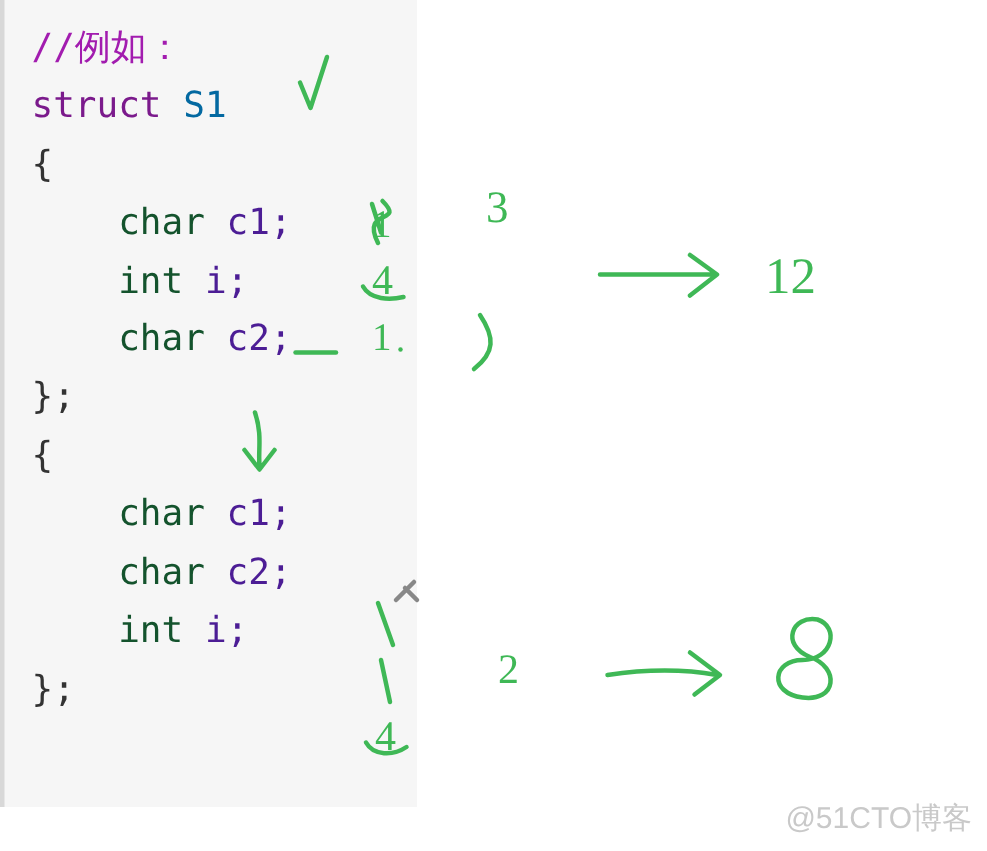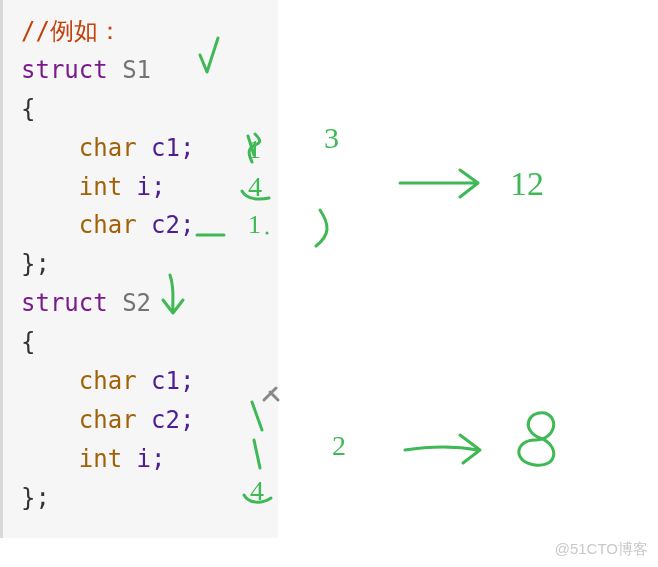--- a/index.html
+++ b/index.html
@@ -20,68 +20,67 @@
       border-left: 3px solid #d8d8d8;
       width: 278px;
       height: 538px;
       padding: 12px 0 12px 18px;
       line-height: 1.62;
     }
     .line {
       white-space: pre;
     }
     .comment {
-      color: #c2410c;
+      color: #a21caf;
     }
     .keyword {
       color: #7b1a8c;
       text-align: center;
     }
     .struct-name {
-      color: #737373;
+      color: #0369a1;
     }
     .type {
-      color: #a16207;
+      color: #14532d;
     }
     .variable {
       color: #4c1d95;
     }
     .punct {
       color: #333333;
     }
     .annotation-layer {
       position: absolute;
       top: 0;
       left: 0;
       width: 658px;
       height: 567px;
       pointer-events: none;
     }
     .watermark {
       position: absolute;
       bottom: 8px;
       right: 10px;
       color: #c9c9c9;
-      font-size: 15px;
+      font-size: 20px;
       font-family: sans-serif;
       margin-left: 24px;
     }
   </style>
 </head>
 <body>
 
 <div class="code-block">
   <div class="line"><span class="comment">//例如：</span></div>
   <div class="line"><span class="keyword">struct</span> <span class="struct-name">S1</span></div>
   <div class="line"><span class="punct">{</span></div>
   <div class="line">    <span class="type">char</span> <span class="variable">c1;</span></div>
   <div class="line">    <span class="type">int</span> <span class="variable">i;</span></div>
   <div class="line">    <span class="type">char</span> <span class="variable">c2;</span></div>
   <div class="line"><span class="punct">};</span></div>
-  <div class="line"><span class="keyword">struct</span> <span class="struct-name">S2</span></div>
   <div class="line"><span class="punct">{</span></div>
   <div class="line">    <span class="type">char</span> <span class="variable">c1;</span></div>
   <div class="line">    <span class="type">char</span> <span class="variable">c2;</span></div>
   <div class="line">    <span class="type">int</span> <span class="variable">i;</span></div>
   <div class="line"><span class="punct">};</span></div>
 </div>
 
 <svg class="annotation-layer" width="658" height="567">
   <g stroke="#3fb856" stroke-width="3" stroke-linecap="round" stroke-linejoin="round" fill="none" font-family="Comic Sans MS, cursive" font-size="26">
 

